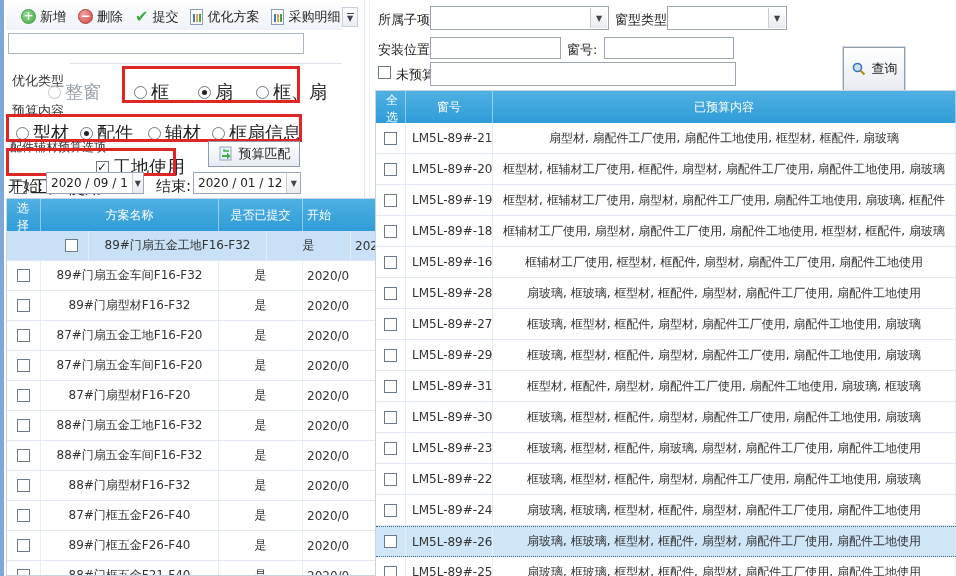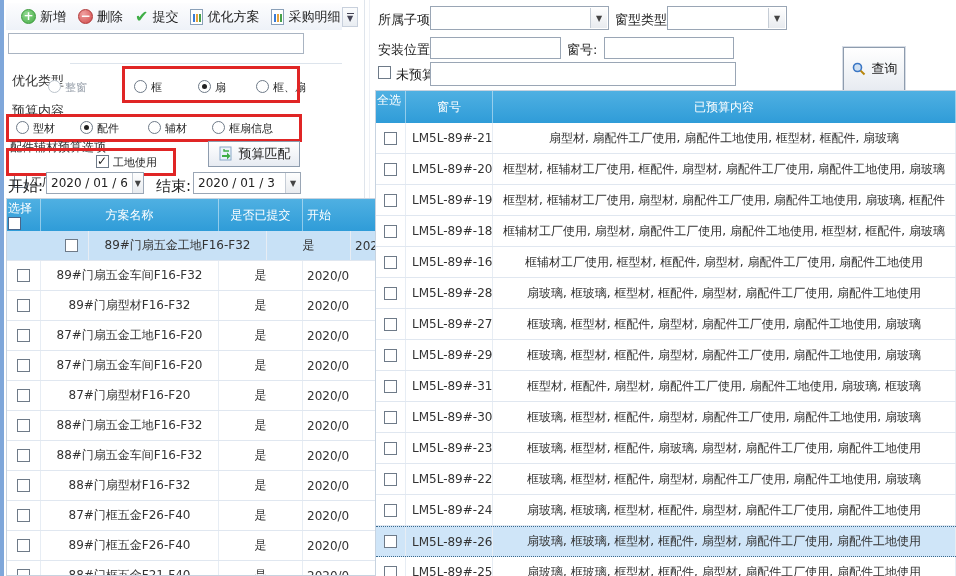--- a/index.html
+++ b/index.html
@@ -35,21 +35,21 @@
   .overflow-btn .bar { width:7px; height:1px; background:#445; margin-bottom:1px; }
   .overflow-btn .car { font-size:8px; color:#445; line-height:7px; }
 
   
   .search-box { position:absolute; left:8px; top:33px; width:296px; height:21px;
     border:1px solid #a9b4c2; background:#fff; font:12px "DejaVu Sans",sans-serif; padding:0 4px; }
 
   .grp-label { position:absolute; font-size:13px; color:#333; }
   .grp-line  { position:absolute; height:1px; background:#dde4ec; }
 
-  .radio-item, .check-item { position:absolute; display:flex; align-items:flex-start; gap:4px; font-size:11px; color:#222; }
+  .radio-item, .check-item { position:absolute; display:flex; align-items:center; gap:4px; font-size:18px; color:#222; }
   .rdo { width:13px; height:13px; border:1px solid #6e7a88; border-radius:50%; background:#fff; position:relative; flex:none; }
   .rdo.on::after { content:""; position:absolute; left:3px; top:3px; width:5px; height:5px; border-radius:50%; background:#222; }
   .rdo.dis { border-color:#bcc4cc; }
   .radio-item.dis { color:#9aa2ac; }
   .chk { width:13px; height:13px; border:1px solid #6e7a88; background:#fff; position:relative; flex:none; }
   .chk.on::after { content:"✓"; position:absolute; left:0px; top:-2px; font-size:12px; font-weight:bold; color:#222; }
 
   .redbox { position:absolute; border:3px solid #e02525; }
 
   .match-btn { position:absolute; left:208px; top:141px; width:92px; height:26px;
@@ -61,21 +61,21 @@
     display:flex; align-items:center; font-size:12px; }
   .date-picker .val { flex:1; padding:0 4px; white-space:nowrap; }
   .date-picker .drop { width:15px; height:100%; border-left:1px solid #c6cdd6;
     background:linear-gradient(#fefefe,#e8ebef); font-size:8px; color:#444;
     display:flex; align-items:center; justify-content:center; }
 
   
   .tbl { position:absolute; overflow:hidden; background:#fff; }
   .thead { display:grid; height:32px; background:linear-gradient(#4fb0e2,#2f9cd8); color:#fff; font-size:12px; }
   .thead > div { border-right:1px solid rgba(255,255,255,.45); display:flex; align-items:center; justify-content:center; overflow:hidden; }
-  .thead .hsel { flex-direction:column; align-items:flex-start; justify-content:flex-start; padding:1px 1px; }
+  .thead .hsel { flex-direction:column; align-items:flex-start; justify-content:flex-start; padding:1px 10px; }
   .thead .hsel .chk { border-color:#49658a; margin-top:0px; }
   .trow { display:grid; height:30px; background:#fff; border-bottom:1px solid #e0e7f0; font-size:12px; color:#333; }
   .trow > div { border-right:1px solid #e7edf4; display:flex; align-items:center; justify-content:center; overflow:hidden; white-space:nowrap; }
   .trow.sel { background:#c8e1f6;padding-left:48px; }
   .trow .cell-left { justify-content:flex-start; padding-left:6px; }
   .trow.focus { background:#cfe5f8; border-top:1px dotted #39698e; border-bottom:1px dotted #39698e; }
 
   #plan-table { left:6px; top:198px; width:411px; height:378px; border:1px solid #c7d3e0; }
   #plan-table .thead, #plan-table .trow { grid-template-columns:34px 178px 84px auto; }
   #plan-table .start-cell { justify-content:flex-start; padding-left:4px; }
@@ -205,26 +205,26 @@
     <svg width="16" height="16" viewBox="0 0 16 16">
       <rect x="2" y="1" width="11" height="13" fill="#eaf2fa" stroke="#8aa8c8"></rect>
       <path d="M4 9 L9 9 L9 6.5 L12.5 10 L9 13.5 L9 11 L4 11 Z" fill="#3fae46"></path>
       <path d="M11 5 L6 5 L6 3" fill="none" stroke="#3fae46" stroke-width="1.4"></path>
     </svg>
     <span>预算匹配</span>
   </div>
 
   <div class="date-label" style="left:8px; top:177px;">开始:</div>
   <div class="date-picker" style="left:46px; top:172px; width:98px;">
-    <span class="val">2020 / 01 / 6</span>
+    <span class="val">2020 / 09 / 1</span>
     <span class="drop">▼</span>
   </div>
   <div class="date-label" style="left:156px; top:177px;">结束:</div>
   <div class="date-picker" style="left:193px; top:172px; width:108px;">
-    <span class="val">2020 / 01 / 3</span>
+    <span class="val">2020 / 01 / 12</span>
     <span class="drop">▼</span>
   </div>
 
   <div class="tbl" id="plan-table">
     <div class="thead">
       <div class="hsel">
         <span>选择</span>
         <span class="chk"></span>
       </div>
       <div>方案名称</div>

